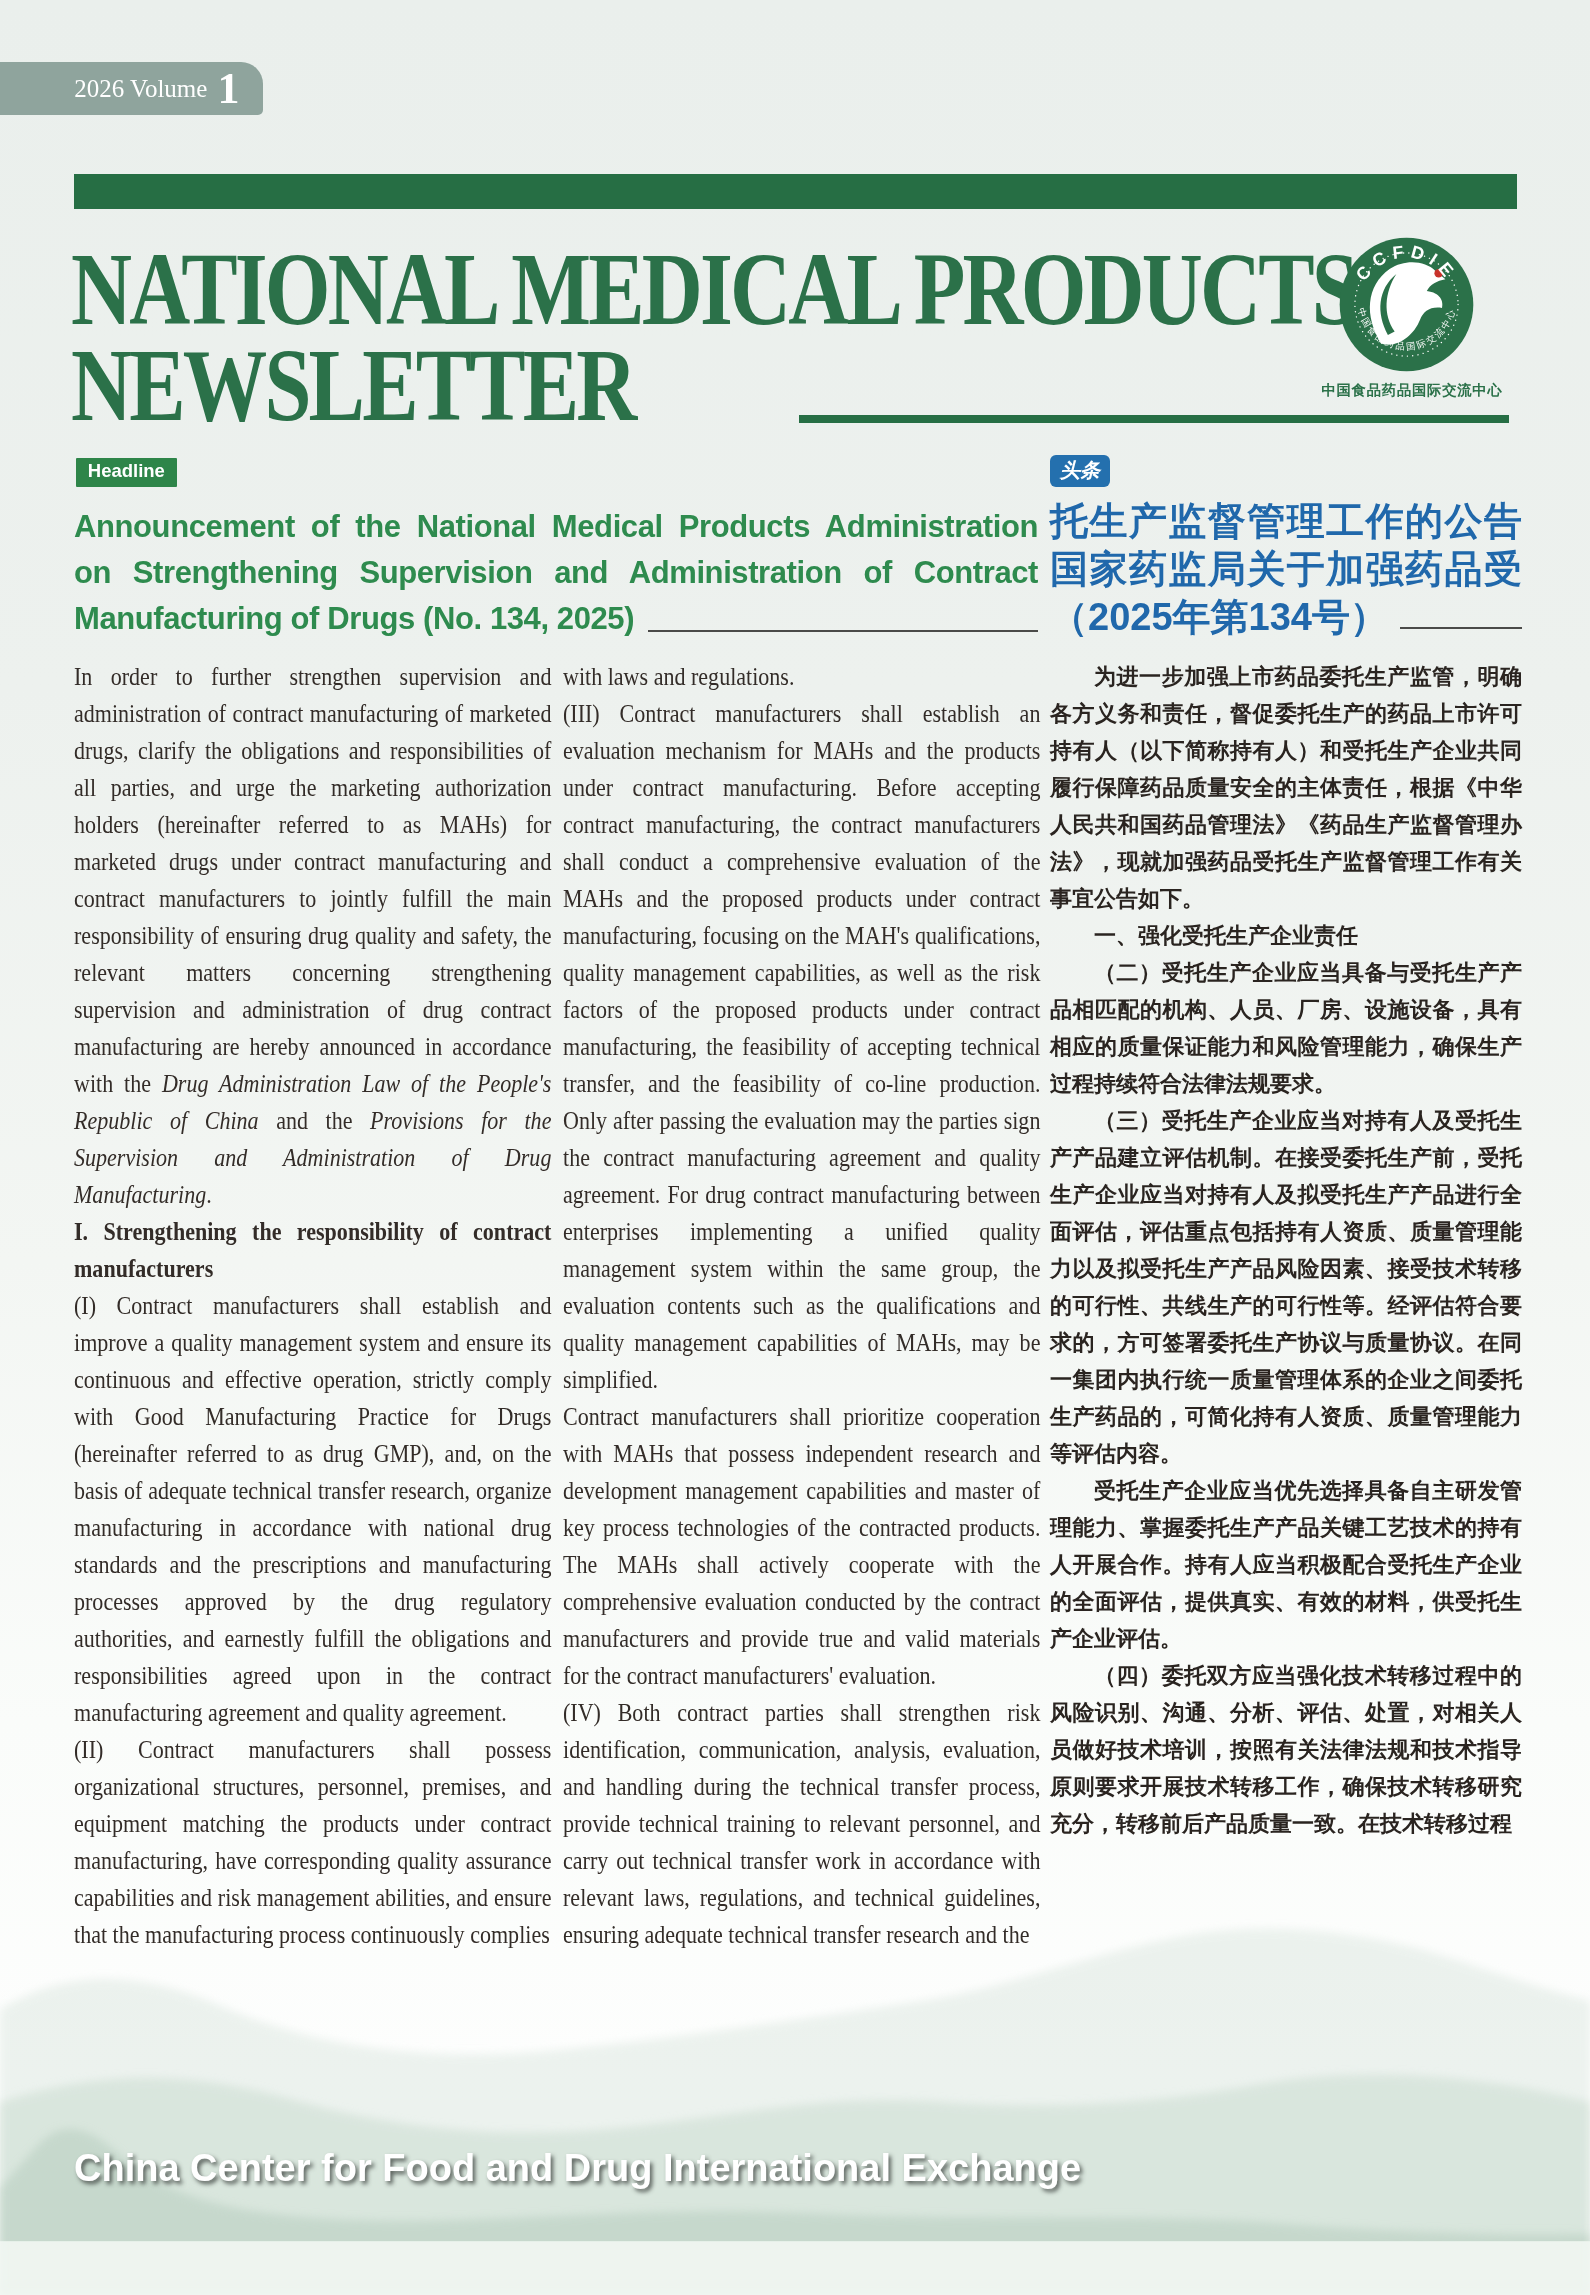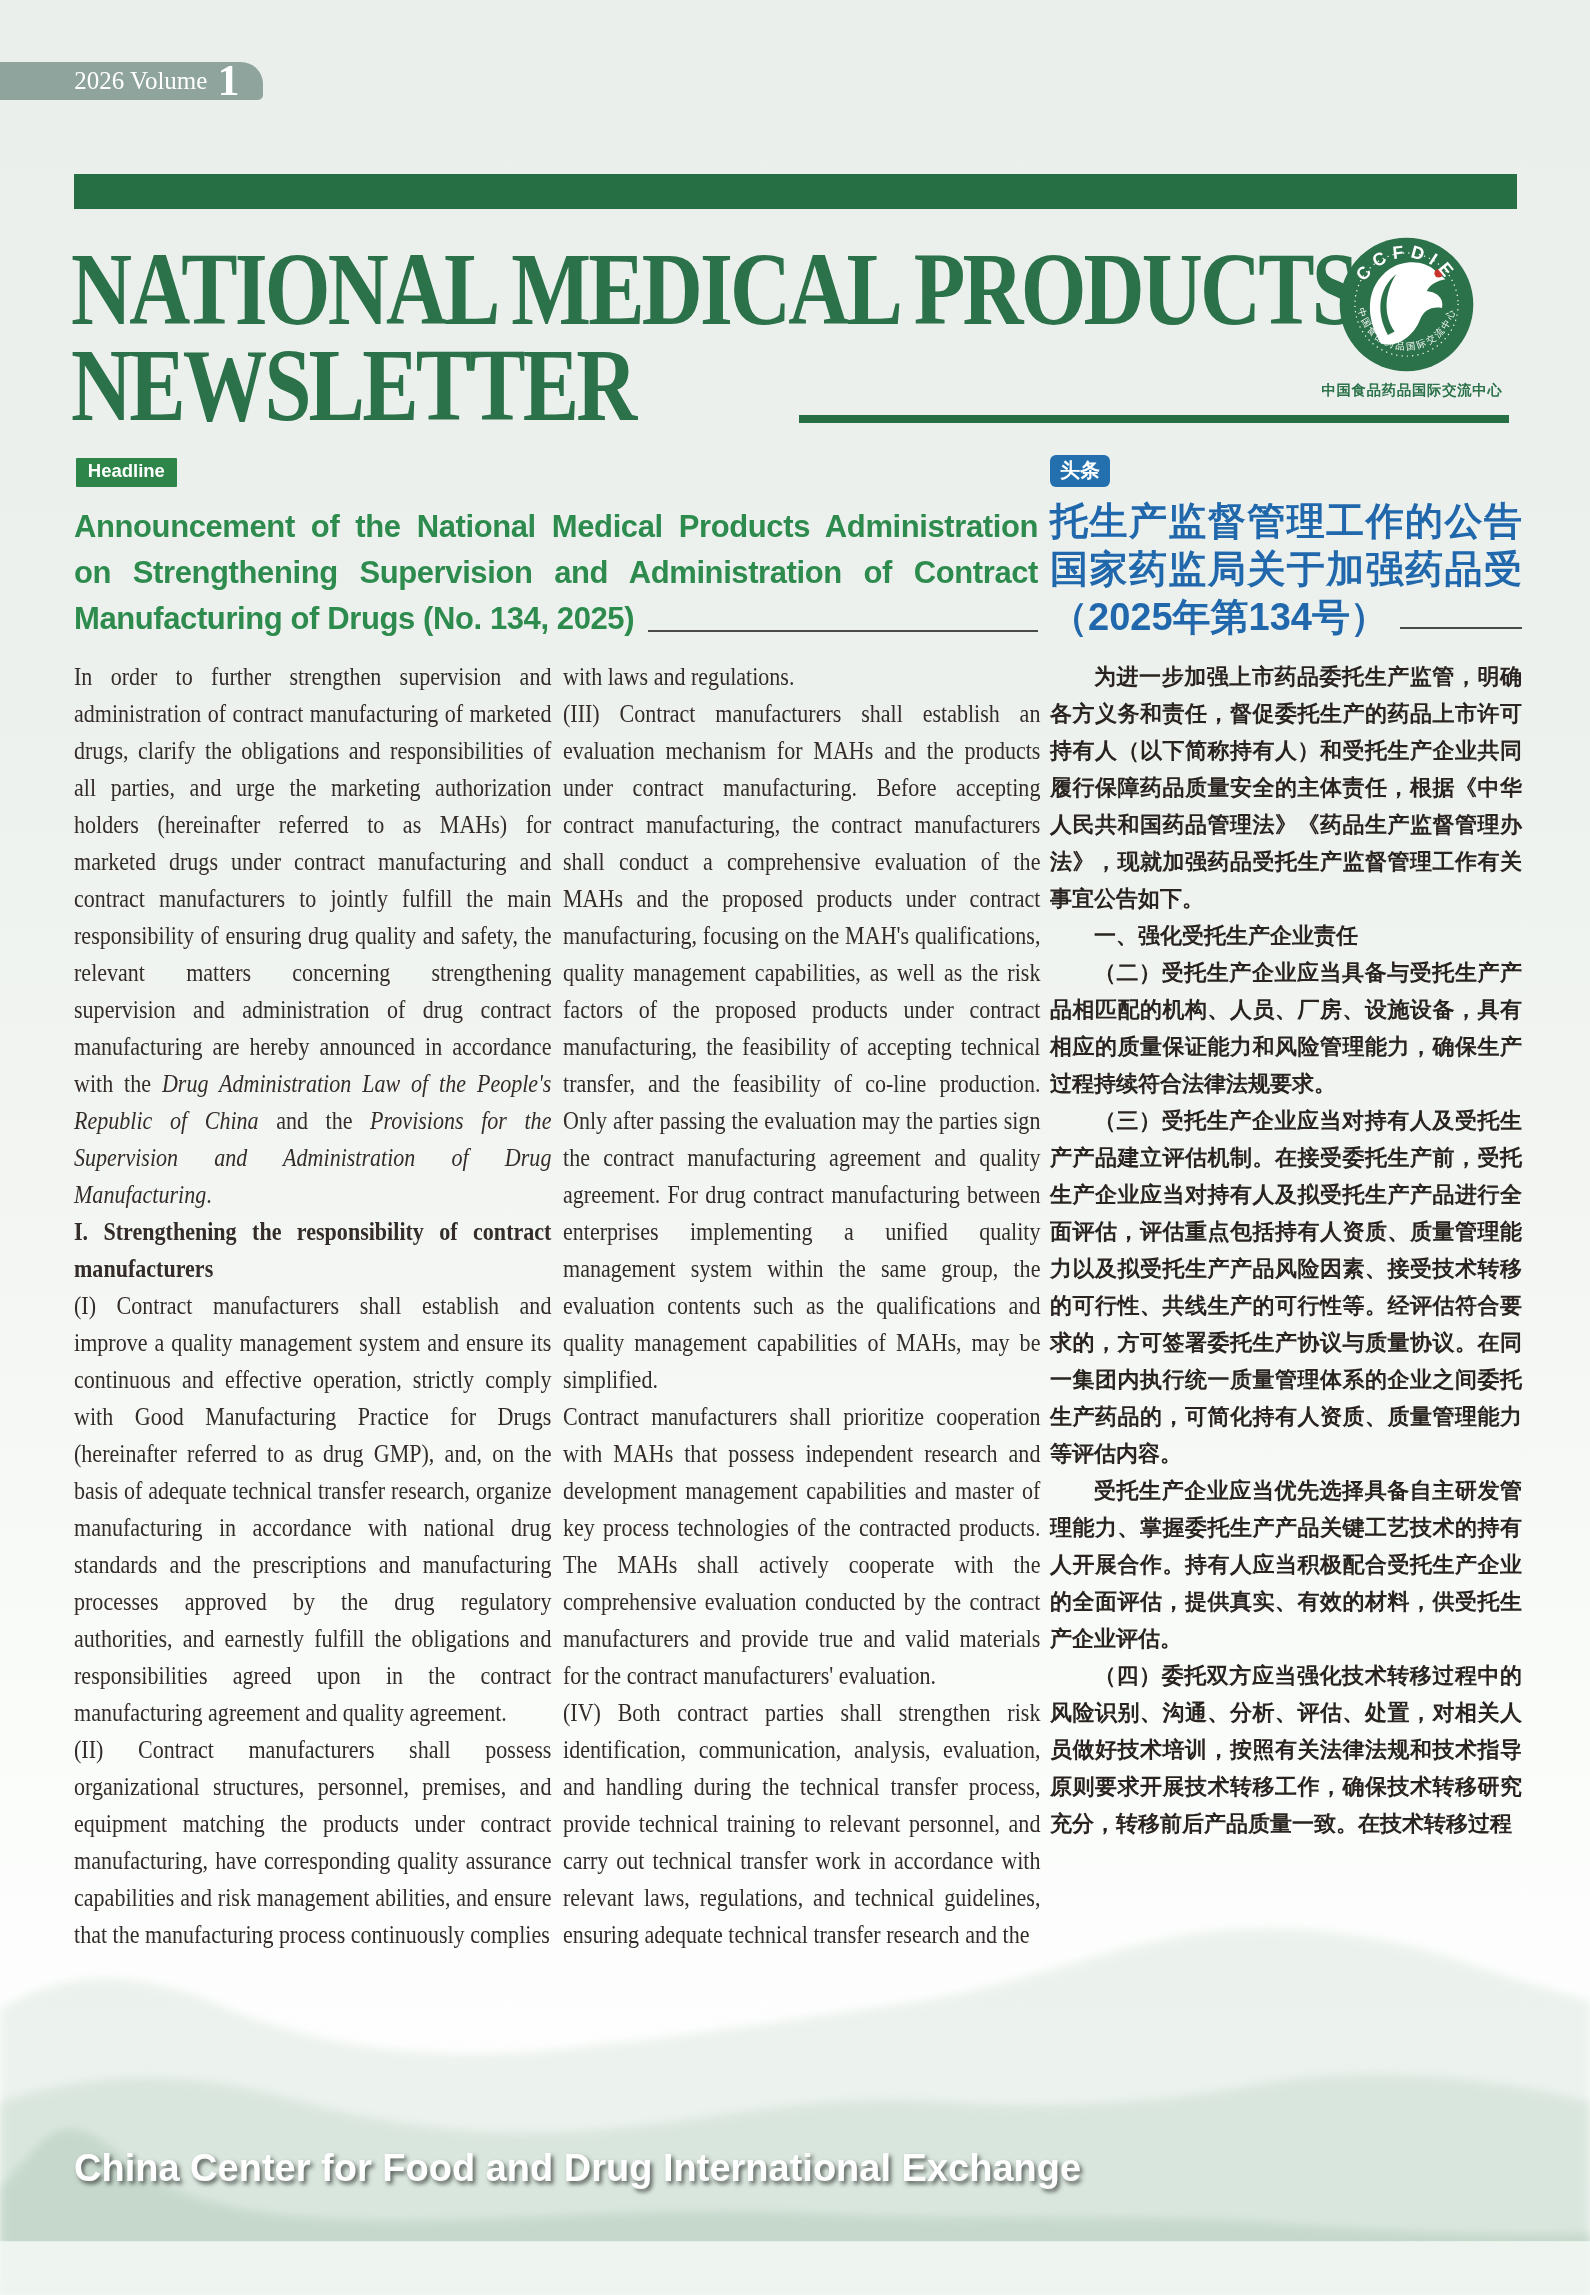--- a/index.html
+++ b/index.html
@@ -1,42 +1,42 @@
 <!DOCTYPE html>
 <html style="font-size:13.5px"><head>
 <meta charset="utf-8">
 <style>
   html,body{margin:0;padding:0;}
   .page{position:relative;width:1590px;height:2295px;overflow:hidden;
     background:linear-gradient(180deg,#eaefec 0%,#edf1ee 30%,#f3f6f3 55%,#fafcfa 75%,#ffffff 100%);
     font-family:"Liberation Sans",sans-serif;}
 
   
-  .volume-badge{position:absolute;left:0;top:62px;width:263px;height:38px;background:#8fa49d;
+  .volume-badge{position:absolute;left:0;top:62px;width:263px;height:53px;background:#8fa49d;
     border-radius:0 22px 5px 0;color:#fff;font-family:"Liberation Serif",serif;
     display:flex;align-items:center;justify-content:flex-end;gap:10px;padding-right:23.6px;box-sizing:border-box;}
   .volume-badge .pre{font-size:25px;}
   .volume-badge .num{font-size:44px;font-weight:bold;line-height:1;}
 
   .green-bar{position:absolute;left:74px;top:174px;width:1443px;height:35px;background:#266e44;}
 
   .masthead{position:absolute;left:71px;top:241px;color:#2b7149;font-family:"Liberation Serif",serif;
     font-weight:bold;font-size:103px;line-height:96px;letter-spacing:-3.4px;white-space:nowrap;
     transform:scaleX(0.82);transform-origin:0 0;}
 
   .logo{position:absolute;left:1338px;top:236px;width:137px;height:137px;}
   .logo-caption{position:absolute;left:1311px;top:381px;width:202px;text-align:center;color:#2b7149;
     font-weight:bold;font-size:14.3px;letter-spacing:0.8px;}
   .masthead-rule{position:absolute;left:799px;top:415px;width:710px;height:7.6px;background:#266e44;}
 
   
   .badge-en{position:absolute;left:76px;top:458px;background:#2e8549;color:#fff;font-weight:bold;
     font-size:18.5px;line-height:1;padding:4.2px 11.8px 5.9px;border-radius:1px;}
   .badge-zh{position:absolute;left:1050px;top:455px;background:#2470ae;color:#fff;font-weight:bold;
-    font-size:20px;line-height:1;padding:5px 10px 6.7px;border-radius:5.9px;}
+    font-size:20px;line-height:1;padding:5px 10px 6.7px;border-radius:5.9px;font-style:italic;}
 
   .headline-en{position:absolute;left:74px;top:504px;width:964px;color:#2e8b4e;font-weight:bold;
     font-size:31px;line-height:46px;letter-spacing:-0.4px;}
   .headline-zh{position:absolute;left:1050px;top:497px;width:472px;color:#2068ab;font-weight:bold;
     font-size:38px;line-height:48px;}
   .jline{text-align:justify;text-align-last:justify;}
   .lastline{display:flex;}
   .rule-thin{flex:1;border-bottom:2.5px solid #4a4a48;margin:0 0 10px 13.5px;}
   .rule-thin-zh{flex:1;border-bottom:2.5px solid #4a4a48;margin:0 0 11.8px 11.8px;}
 

